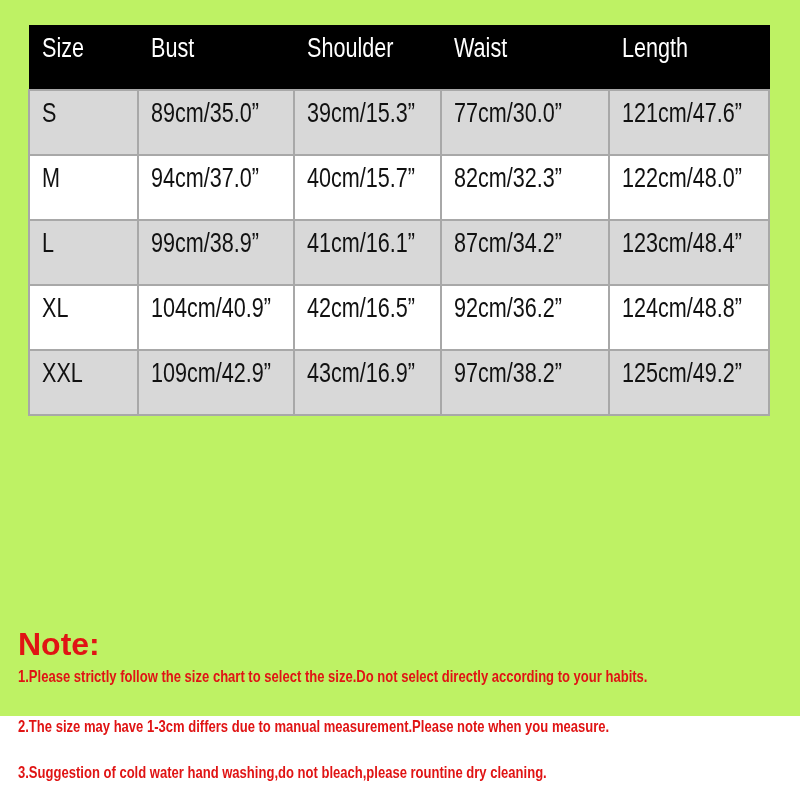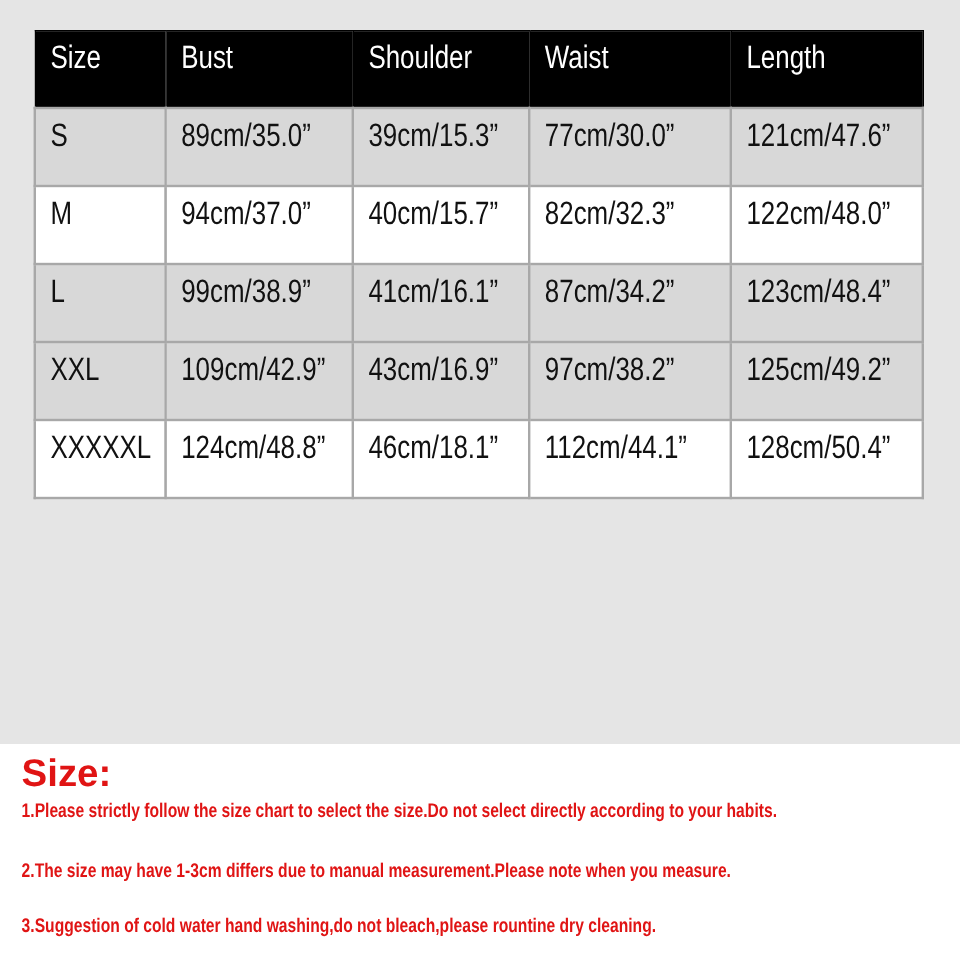--- a/index.html
+++ b/index.html
@@ -7,22 +7,22 @@
     padding: 0;
     width: 800px;
     height: 800px;
     background: #ffffff;
     overflow: hidden;
     font-family: "Liberation Sans", "DejaVu Sans", sans-serif;
   }
   .page {
     position: relative;
     width: 800px;
-    height: 620px;
-    background: #e5e5e5;
+    height: 716px;
+    background: #bef264;
   }
   table.size-table {
     position: absolute;
     left: 28px;
     top: 25px;
     width: 740px;
     border-collapse: collapse;
     table-layout: fixed;
   }
   table.size-table th,
@@ -116,35 +116,35 @@
         <td><span class="cn">82cm/32.3”</span></td>
         <td><span class="cn">122cm/48.0”</span></td>
       </tr>
       <tr class="shade">
         <td><span class="cn">L</span></td>
         <td><span class="cn">99cm/38.9”</span></td>
         <td><span class="cn">41cm/16.1”</span></td>
         <td><span class="cn">87cm/34.2”</span></td>
         <td><span class="cn">123cm/48.4”</span></td>
       </tr>
+      <tr class="plain">
+        <td><span class="cn">XL</span></td>
+        <td><span class="cn">104cm/40.9”</span></td>
+        <td><span class="cn">42cm/16.5”</span></td>
+        <td><span class="cn">92cm/36.2”</span></td>
+        <td><span class="cn">124cm/48.8”</span></td>
+      </tr>
       <tr class="shade">
         <td><span class="cn">XXL</span></td>
         <td><span class="cn">109cm/42.9”</span></td>
         <td><span class="cn">43cm/16.9”</span></td>
         <td><span class="cn">97cm/38.2”</span></td>
         <td><span class="cn">125cm/49.2”</span></td>
       </tr>
-      <tr class="plain">
-        <td><span class="cn">XXXXXL</span></td>
-        <td><span class="cn">124cm/48.8”</span></td>
-        <td><span class="cn">46cm/18.1”</span></td>
-        <td><span class="cn">112cm/44.1”</span></td>
-        <td><span class="cn">128cm/50.4”</span></td>
-      </tr>
     </tbody>
   </table>
 
-  <div class="note-heading">Size:</div>
+  <div class="note-heading">Note:</div>
   <div class="note-item n1">1.Please strictly follow the size chart to select the size.Do not select directly according to your habits.</div>
   <div class="note-item n2">2.The size may have 1-3cm differs due to manual measurement.Please note when you measure.</div>
   <div class="note-item n3">3.Suggestion of cold water hand washing,do not bleach,please rountine dry cleaning.</div>
 
 </div>
 
 </body></html>

